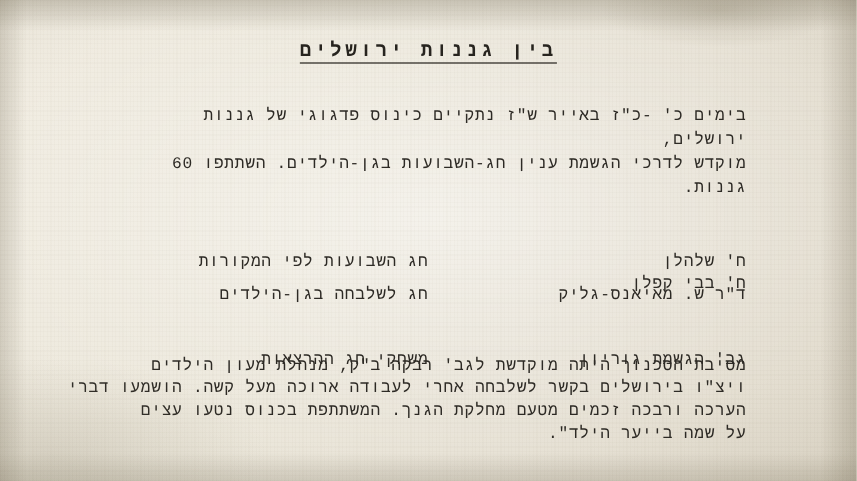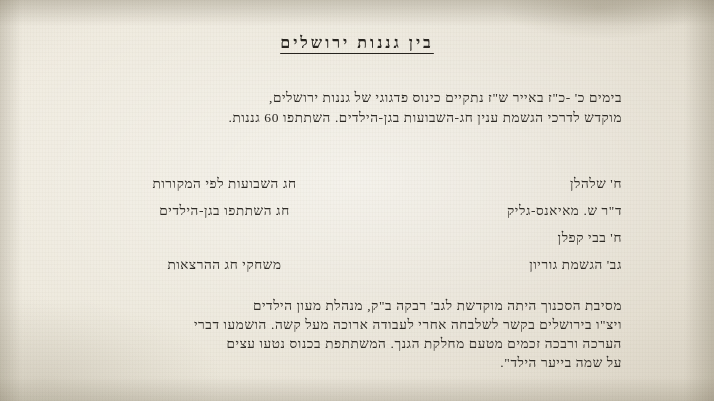--- a/index.html
+++ b/index.html
@@ -78,21 +78,21 @@
     background: radial-gradient(ellipse at 20% 80%, rgba(125,115,90,0.16), rgba(125,115,90,0) 72%);
     pointer-events: none;
   }
 
   
   .page {
     position: absolute;
     inset: 0;
     direction: rtl;
     color: #2a2723;
-    font-family: Liberation Serif, serif;
+    font-family: Liberation Mono, monospace;
     border-radius: 16px;
   }
 
   .doc-title {
     position: absolute;
     top: 34px;
     left: 0;
     right: 0;
     text-align: center;
     font-size: 16px;
@@ -136,22 +136,23 @@
     letter-spacing: 0.6px;
     color: #2d2a25;
   }
   .roster-name {
     width: 46%;
     text-align: right;
     white-space: nowrap;
   }
   .roster-topic {
     width: 50%;
-    text-align: center;
+    text-align: right;
     white-space: nowrap;
+    margin-top: 36px;
   }
 
   .para.closing {
     top: 296px;
     line-height: 19px;
   }
   .para.closing .line { display: block; white-space: nowrap; }
 
   
   .page * { text-rendering: optimizeLegibility; }
@@ -170,21 +171,21 @@
     </div>
 
 
     <div class="roster">
       <div class="roster-row">
         <span class="roster-name">ח' שלהלן</span>
         <span class="roster-topic">חג השבועות לפי המקורות</span>
       </div>
       <div class="roster-row">
         <span class="roster-name">ד"ר ש. מאיאנס-גליק</span>
-        <span class="roster-topic">חג השתתפו בגן-הילדים</span>
+        <span class="roster-topic">חג לשלבחה בגן-הילדים</span>
       </div>
       <div class="roster-row">
         <span class="roster-name">ח' בבי קפלן</span>
       </div>
       <div class="roster-row">
         <span class="roster-name">גב' הגשמת גוריון</span>
         <span class="roster-topic">משחקי חג ההרצאות</span>
       </div>
     </div>
 

